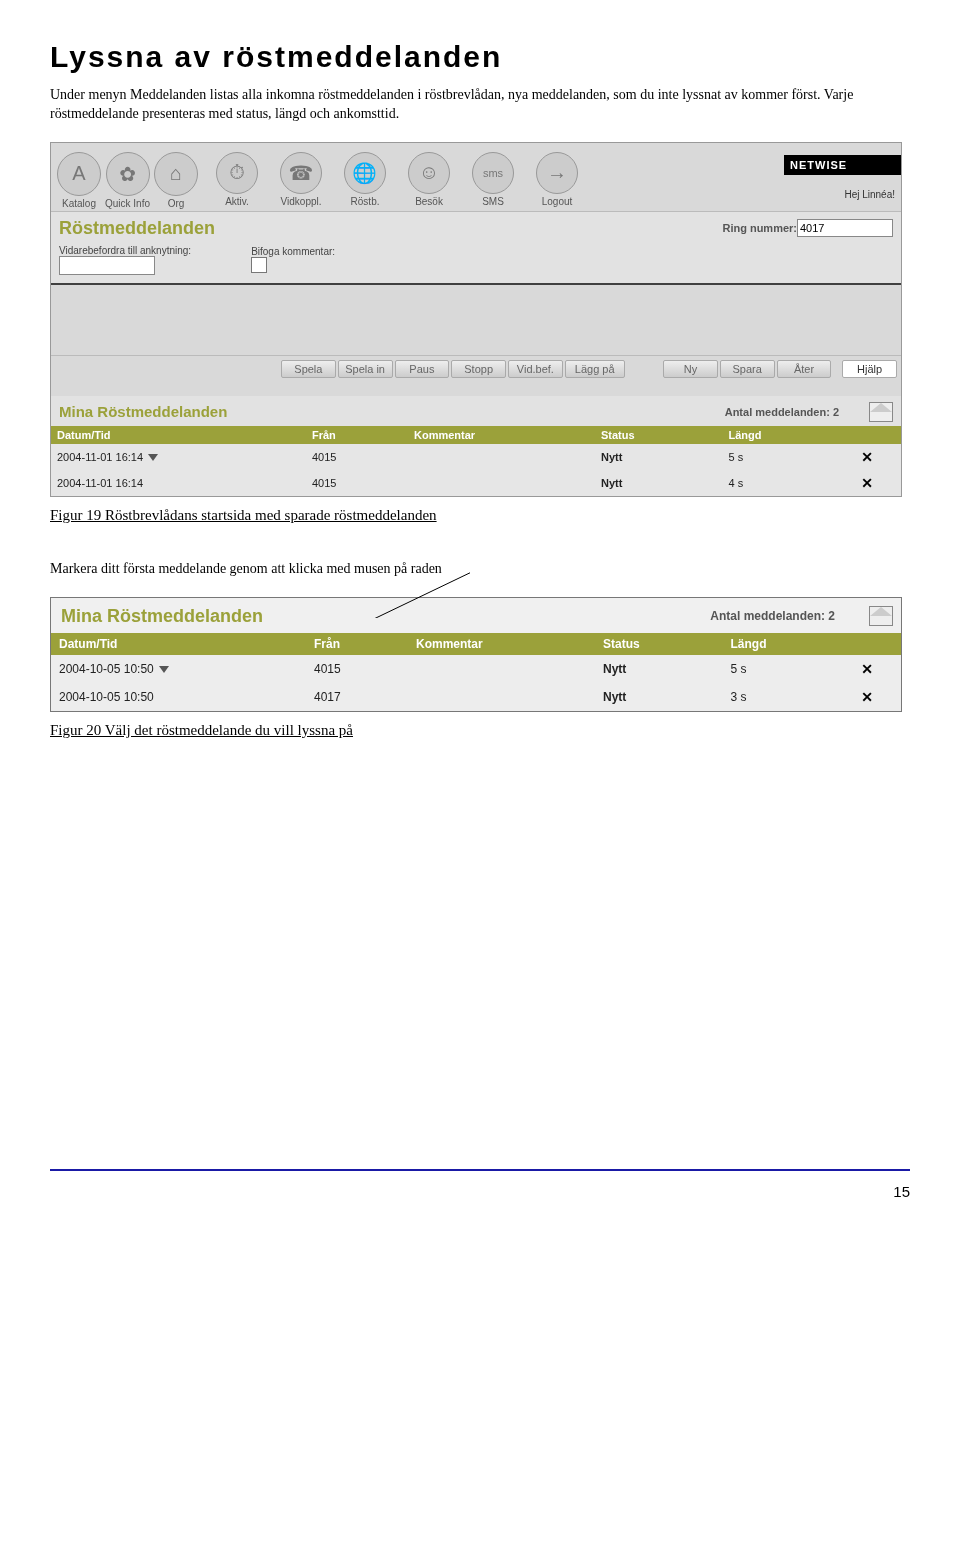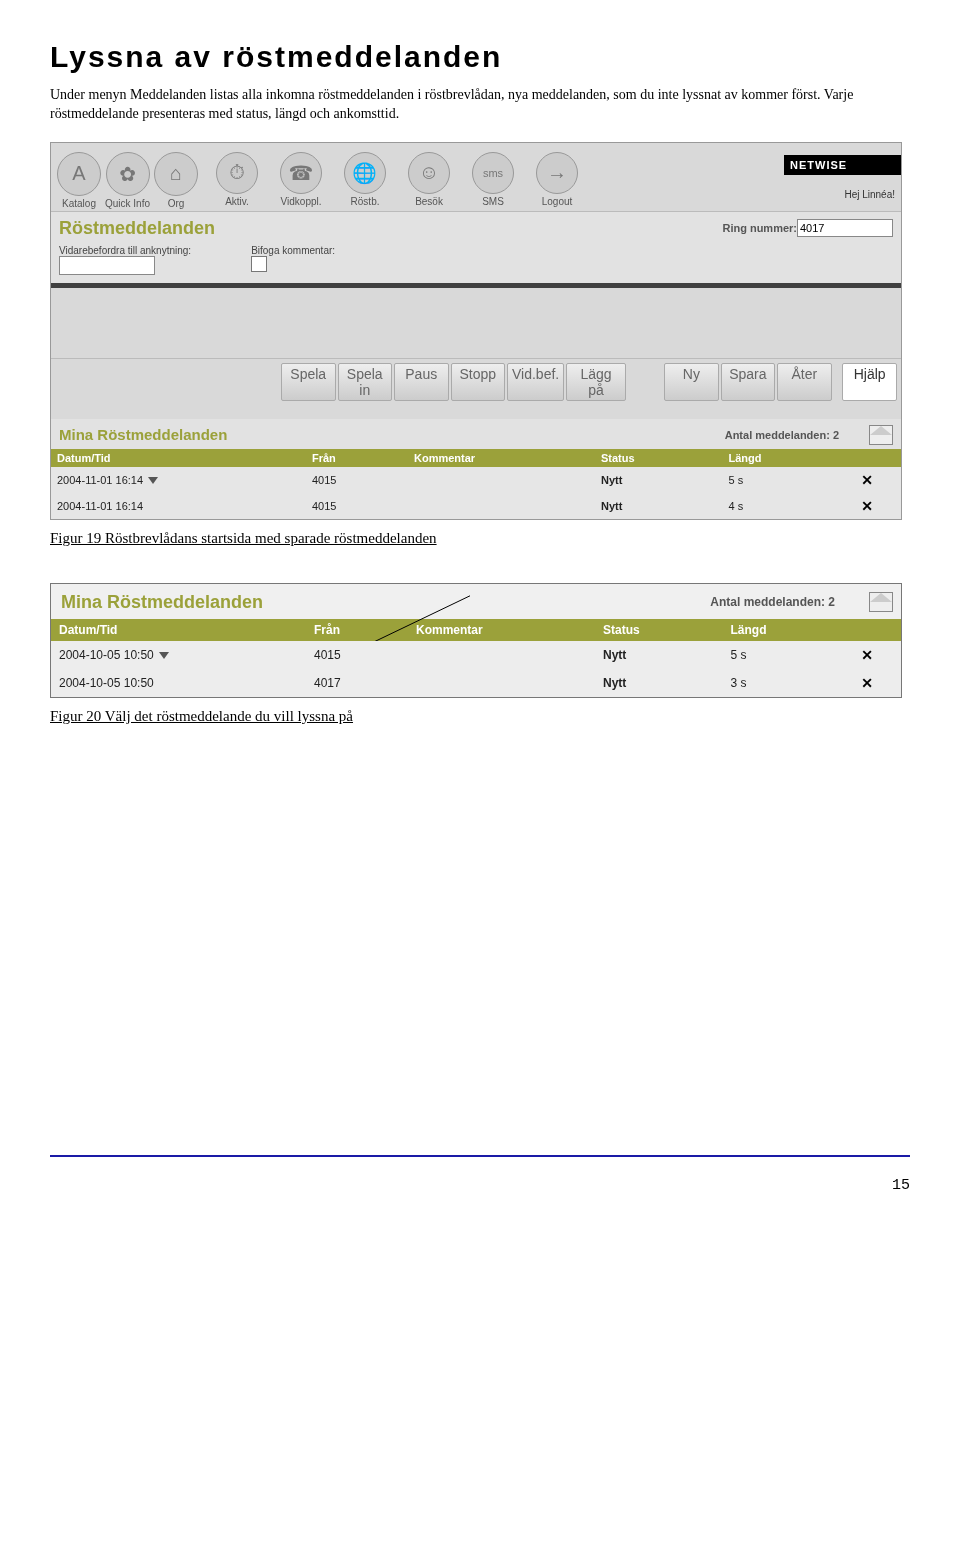--- a/index.html
+++ b/index.html
@@ -141,26 +141,26 @@
     width: 90px;
     height: 16px;
     font-size: 11px;
     border: 1px solid #888;
     background: #fff;
     padding: 0 2px;
   }
 
   .forward-row {
     display: flex;
-    align-items: flex-start;
+    align-items: flex-end;
     gap: 60px;
     padding: 4px 8px 8px 8px;
     font-size: 10px;
     color: #444;
-    border-bottom: 5px solid #404040;
+    border-bottom: 2px solid #404040;
     background: #e2e2e2;
   }
   .forward-row input[type="text"] {
     width: 90px;
     height: 15px;
     border: 1px solid #888;
     background: #fff;
   }
   .forward-row .checkbox {
     width: 14px; height: 14px;
@@ -176,21 +176,21 @@
   }
 
   .button-strip {
     display: flex;
     gap: 2px;
     padding: 4px 4px 18px 230px;
     background: #d9d9d9;
   }
   .button-strip .spacer { width: 40px; }
   .btn {
-    font-size: 14px;
+    font-size: 11px;
     color: #666;
     background: linear-gradient(#eee,#ccc);
     border: 1px solid #aaa;
     border-radius: 2px;
     padding: 2px 4px;
     width: 52px;
     text-align: center;
   }
   .btn.wide { width: 58px; }
   .btn.white { background: #fff; color: #333; }
@@ -450,20 +450,21 @@
         <td>4 s</td>
         <td style="text-align:center"><span class="delete-x">✕</span></td>
       </tr>
     </tbody>
   </table>
 </div>
 
 <p class="figure-caption">Figur 19  Röstbrevlådans startsida med sparade röstmeddelanden</p>
 
 <p class="body" style="position:relative">
+  <span>Markera ditt första meddelande genom att klicka med musen på raden</span>
   <svg class="pointer-line" style="position:absolute; left:140px; top:18px;" width="160" height="70">
     <line x1="130" y1="0" x2="5" y2="60" stroke="#000" stroke-width="1"></line>
     <polygon points="0,65 12,55 8,68" fill="#000"></polygon>
   </svg>
 </p>
 
 <div class="panel2">
   <div class="mina-bar2">
     <div class="mina-title2">Mina Röstmeddelanden</div>
     <div class="antal2">Antal meddelanden: 2</div>
@@ -497,13 +498,13 @@
         <td>3 s</td>
         <td style="text-align:center"><span class="delete-x">✕</span></td>
       </tr>
     </tbody>
   </table>
 </div>
 
 <p class="figure-caption">Figur 20  Välj det röstmeddelande du vill lyssna på</p>
 
 <div class="footer-rule"></div>
-<div style="text-align:right; font-family:Liberation Mono, monospace; font-size:15px; padding-top:20px;">15</div>
+<div style="text-align:right; font-family:Liberation Sans, sans-serif; font-size:15px; padding-top:12px;">15</div>
 
 </body></html>

